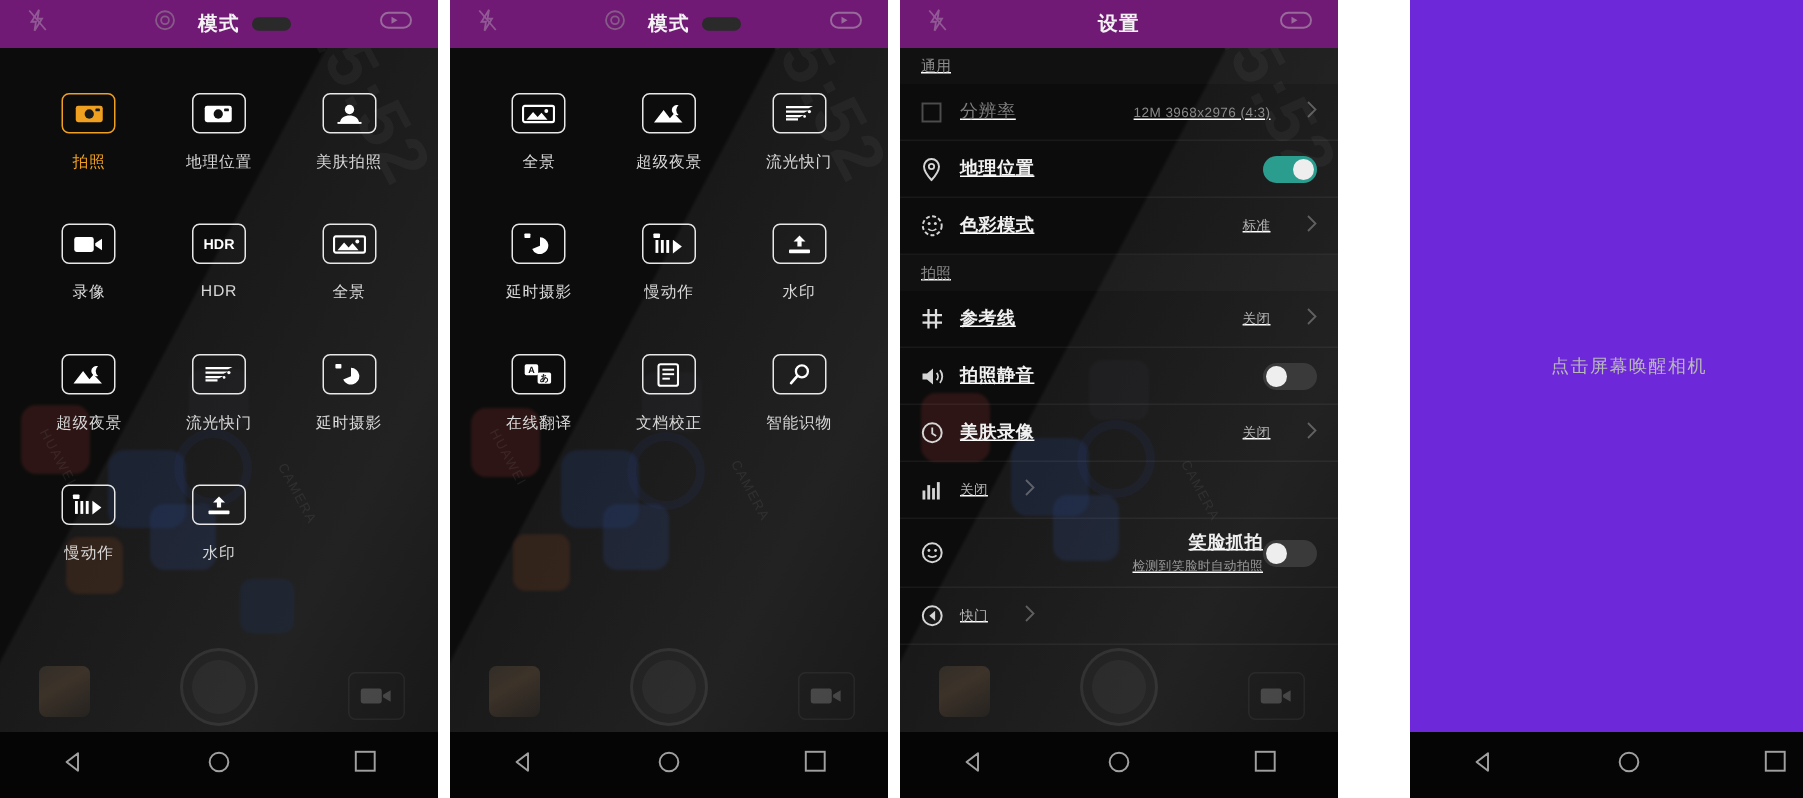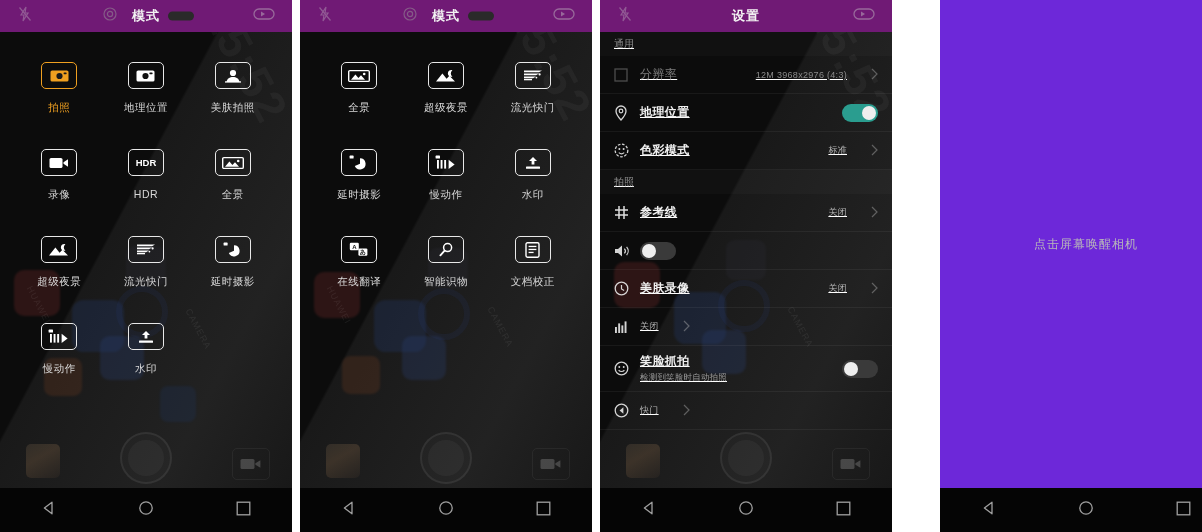--- a/index.html
+++ b/index.html
@@ -89,21 +89,21 @@
   
   .setbody{ position:relative; z-index:4; height:456px; overflow:hidden;text-decoration:underline; }
   .sec{
     height:24px; display:flex; align-items:center; padding-left:14px;
     font-size:10px; color:#8d8d8d; background:rgba(255,255,255,.025);
   }
   .row{
     position:relative; height:38px; display:flex; align-items:center; padding:0 14px;
     border-bottom:1px solid rgba(255,255,255,.055);
   }
-  .row.tall{ height:46px; }
+  .row.tall{ height:46px;text-align:right; }
   .row .ic{ width:26px; display:flex; align-items:center; justify-content:flex-start; opacity:.92; }
   .row .lbls{ flex:1; display:flex; flex-direction:column; justify-content:center; }
   .row .lb{ font-size:12px; font-weight:700; color:#f0f0f0; letter-spacing:.4px; }
   .row .sub{ font-size:8.5px; color:#9a9a9a; margin-top:2px; letter-spacing:.2px; }
   .row .val{ font-size:9px; color:#b4b4b4; margin-right:24px; letter-spacing:.3px; }
   .row .chev{ opacity:.45; }
   .row.dim .lb{ color:#7d7d7d; font-weight:400; }
   .row.dim .ic{ opacity:.45; }
   .row.dim .val{ color:#8a8a8a; }
   .toggle{ width:36px; height:18px; border-radius:9px; position:relative; }
@@ -421,38 +421,38 @@
                 <rect x="0.8" y="0.8" width="9" height="7.4" rx="1.2" fill="#fff"></rect>
                 <text x="5.3" y="6.6" text-anchor="middle" font-family="Liberation Sans, sans-serif" font-size="6" font-weight="700" fill="#111">A</text>
                 <rect x="9.4" y="6.4" width="9" height="7.4" rx="1.2" fill="#fff"></rect>
                 <text x="13.9" y="12.3" text-anchor="middle" font-family="Liberation Sans, sans-serif" font-size="6" font-weight="700" fill="#111">あ</text>
               </svg>
           </div>
           <div class="cap">在线翻译</div>
         </div>
         <div class="cell">
           <div class="tile">
-            <svg width="16" height="16" viewBox="0 0 16 16">
-                <circle cx="9.6" cy="5.6" r="4" fill="none" stroke="#fff" stroke-width="1.5"></circle>
-                <line x1="6.6" y1="8.6" x2="2.4" y2="13.4" stroke="#fff" stroke-width="1.8" stroke-linecap="round"></line>
-              </svg>
-          </div>
-          <div class="cap">智能识物</div>
-        </div>
-
-        <div class="cell">
-          <div class="tile">
             <svg width="15" height="16" viewBox="0 0 15 16">
                 <rect x="1" y="0.8" width="13" height="14.4" rx="1.4" fill="none" stroke="#fff" stroke-width="1.4"></rect>
                 <rect x="3.6" y="3.8" width="7.8" height="1.3" fill="#fff"></rect>
                 <rect x="3.6" y="6.8" width="7.8" height="1.3" fill="#fff"></rect>
                 <rect x="3.6" y="9.8" width="5" height="1.3" fill="#fff"></rect>
               </svg>
           </div>
           <div class="cap">文档校正</div>
+        </div>
+
+        <div class="cell">
+          <div class="tile">
+            <svg width="16" height="16" viewBox="0 0 16 16">
+                <circle cx="9.6" cy="5.6" r="4" fill="none" stroke="#fff" stroke-width="1.5"></circle>
+                <line x1="6.6" y1="8.6" x2="2.4" y2="13.4" stroke="#fff" stroke-width="1.8" stroke-linecap="round"></line>
+              </svg>
+          </div>
+          <div class="cap">智能识物</div>
         </div>
       </div>
     </div>
 
     <div class="camctl">
       <div class="thumb"></div>
       <div class="shutter">
           <i></i>
         </div>
       <div class="vidbtn">
@@ -586,20 +586,23 @@
       </div>
 
       <div class="row">
         <span class="ic">
           <svg width="16" height="14" viewBox="0 0 16 14">
               <path d="M1 5h3l4-3.4v10.8L4 9H1z" fill="#e6e6e6"></path>
               <path d="M10.4 4.6a3.6 3.6 0 010 4.8" fill="none" stroke="#e6e6e6" stroke-width="1.2"></path>
               <path d="M12.6 2.8a6.4 6.4 0 010 8.4" fill="none" stroke="#e6e6e6" stroke-width="1.2"></path>
             </svg>
         </span>
+        <span class="lbls">
+            <span class="lb">拍照静音</span>
+          </span>
         <span class="toggle off">
             <i></i>
           </span>
       </div>
 
       <div class="row">
         <span class="ic">
           <svg width="15" height="15" viewBox="0 0 15 15">
               <circle cx="7.5" cy="7.5" r="6.3" fill="none" stroke="#e6e6e6" stroke-width="1.3"></circle>
               <path d="M7.5 4v4l2.6 1.6" fill="none" stroke="#e6e6e6" stroke-width="1.2"></path>

